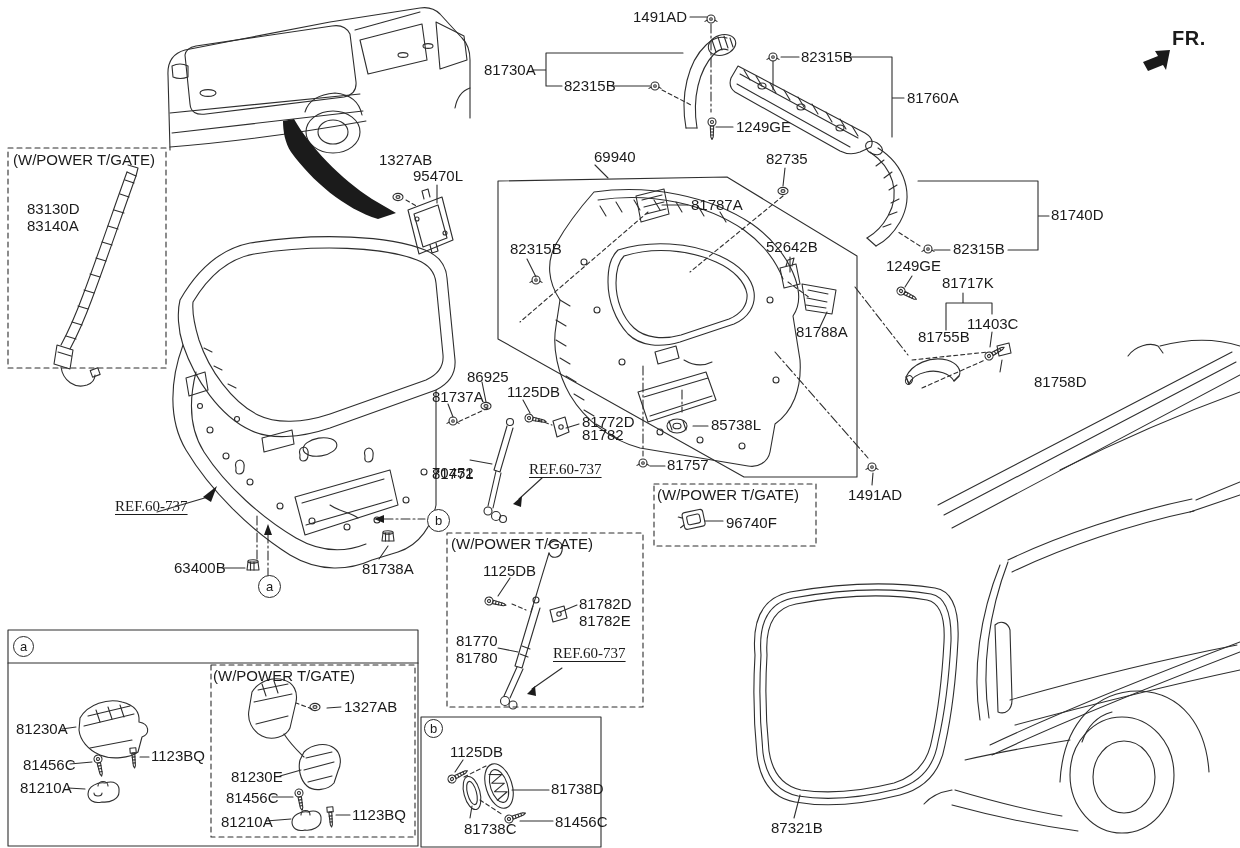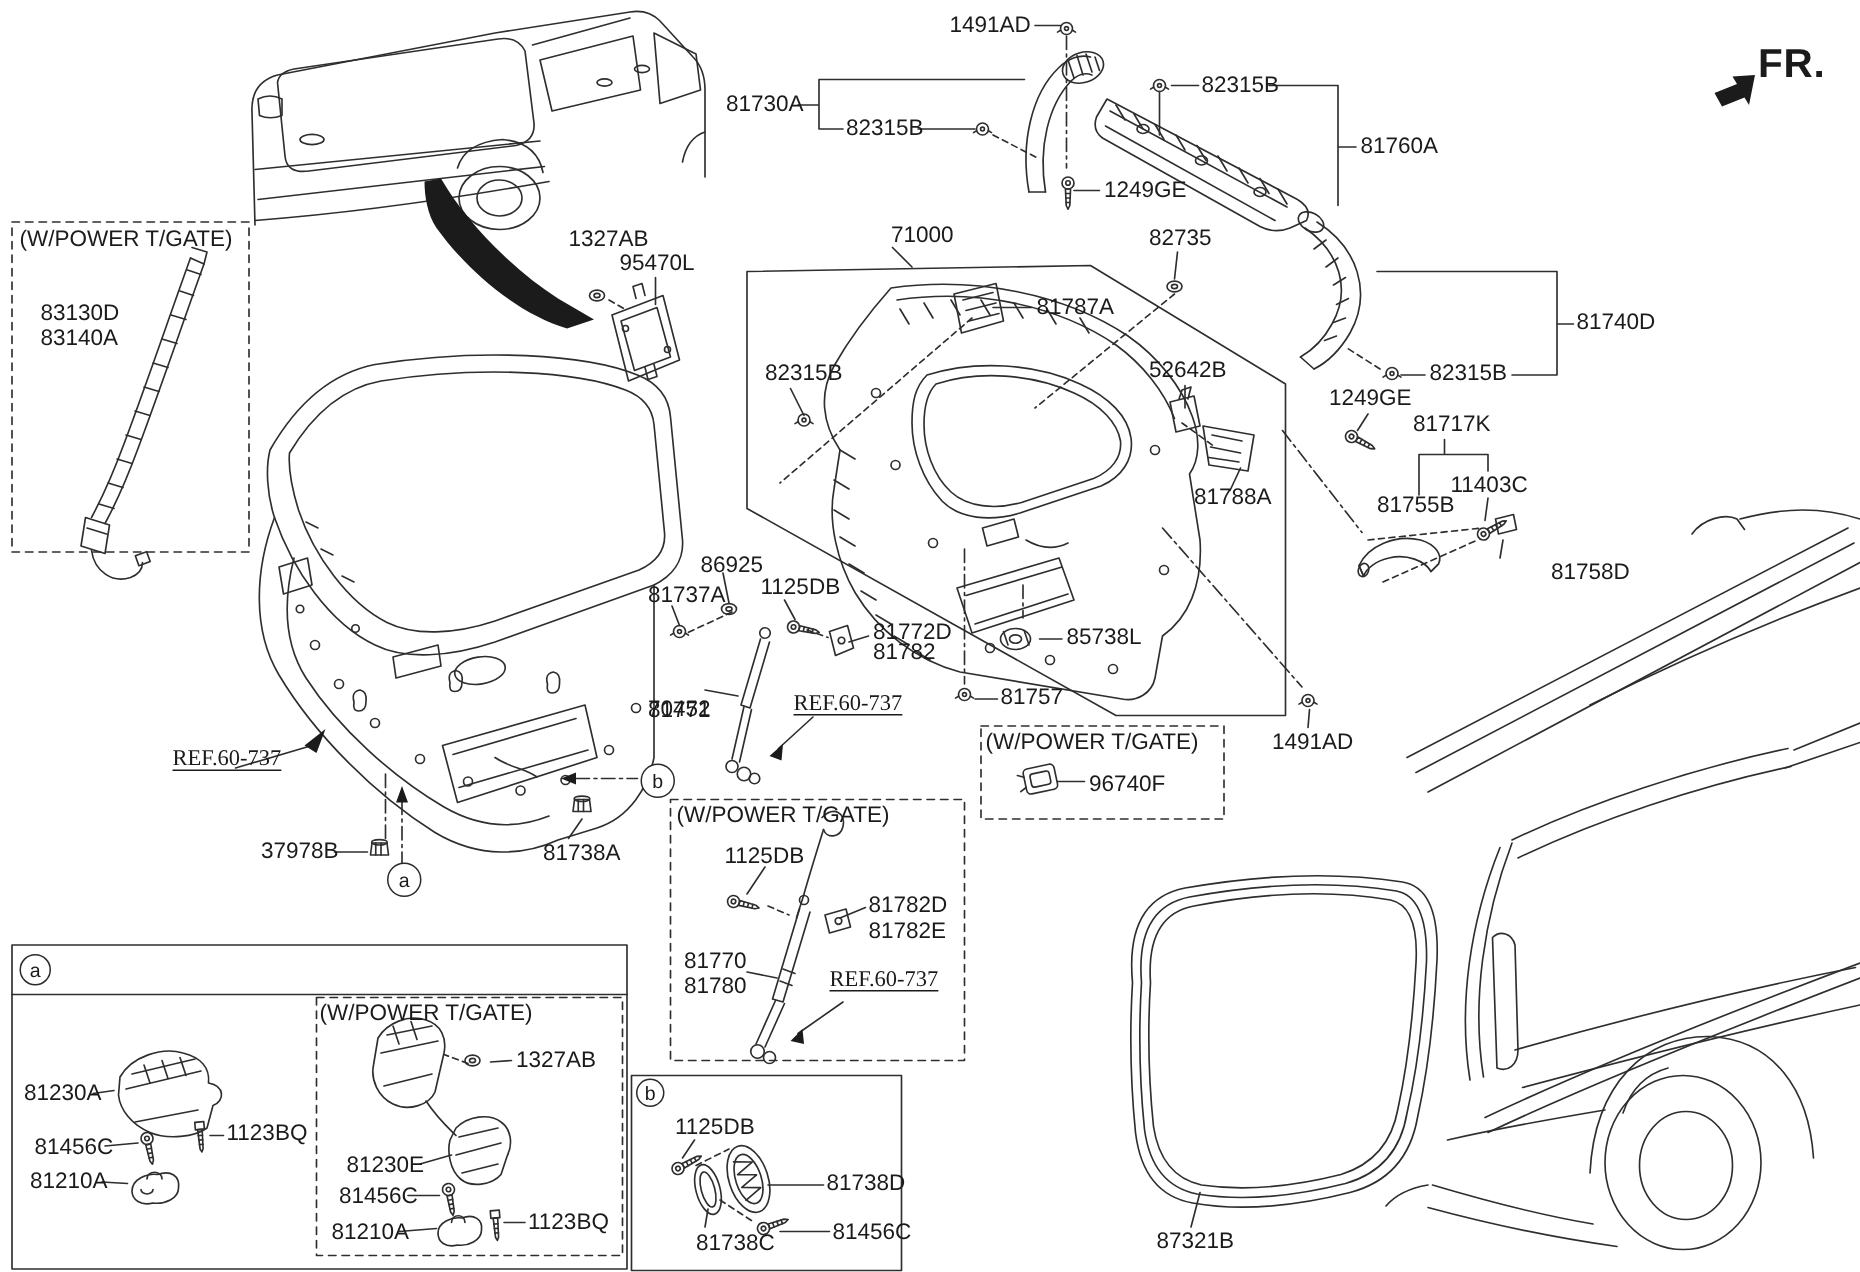--- a/index.html
+++ b/index.html
@@ -2,21 +2,21 @@
 <html><head>
 <meta charset="utf-8">
 <style>
   html,body{margin:0;padding:0;background:#e8e8e8;}
   .canvas{position:relative;width:1240px;height:848px;background:#ffffff;overflow:hidden;
           font-family:"Liberation Sans",sans-serif;}
   .art{position:absolute;left:0;top:0;}
   .lbl{position:absolute;font-size:15px;line-height:1.05;color:#1b1b1b;white-space:nowrap;}
   .hdr{font-size:15px;}
   .ref{text-decoration:underline;text-underline-offset:3px;cursor:pointer;font-family:Liberation Serif, serif;}
-  .fr{font-size:27px;font-weight:bold;letter-spacing:.5px;}
+  .fr{font-size:20px;font-weight:bold;letter-spacing:.5px;}
   .badge{position:absolute;border:1.4px solid #2b2b2b;border-radius:50%;background:#fff;
          display:flex;align-items:center;justify-content:center;font-size:13px;color:#1b1b1b;}
 </style>
 </head>
 <body>
 
 <div class="canvas">
 
 <svg class="art" width="1240" height="848" viewBox="0 0 1240 848" fill="none" stroke="#2e2e2e" stroke-width="1.1" stroke-linecap="round" stroke-linejoin="round">
 
@@ -345,21 +345,21 @@
   <div class="lbl" style="left:413px;top:168px">95470L</div>
 
   <div class="lbl" style="left:633px;top:9px">1491AD</div>
   <div class="lbl" style="left:484px;top:62px">81730A</div>
   <div class="lbl" style="left:564px;top:78px">82315B</div>
   <div class="lbl" style="left:736px;top:119px">1249GE</div>
   <div class="lbl" style="left:801px;top:49px">82315B</div>
   <div class="lbl" style="left:907px;top:90px">81760A</div>
   <div class="lbl fr" style="left:1172px;top:28px">FR.</div>
 
-  <div class="lbl" style="left:594px;top:149px">71000</div>
+  <div class="lbl" style="left:594px;top:149px">69940</div>
   <div class="lbl" style="left:766px;top:151px">82735</div>
   <div class="lbl" style="left:691px;top:197px">81787A</div>
   <div class="lbl" style="left:510px;top:241px">82315B</div>
   <div class="lbl" style="left:766px;top:239px">52642B</div>
   <div class="lbl" style="left:796px;top:324px">81788A</div>
 
   <div class="lbl" style="left:886px;top:258px">1249GE</div>
   <div class="lbl" style="left:942px;top:275px">81717K</div>
   <div class="lbl" style="left:953px;top:241px">82315B</div>
   <div class="lbl" style="left:1051px;top:207px">81740D</div>
@@ -375,21 +375,21 @@
   <div class="lbl" style="left:432px;top:466px">81771</div>
   <div class="lbl" style="left:432px;top:465px">70452</div>
   <div class="lbl ref" style="left:529px;top:462px">REF.60-737</div>
   <div class="lbl" style="left:667px;top:457px">81757</div>
 
   <div class="lbl hdr" style="left:657px;top:487px">(W/POWER T/GATE)</div>
   <div class="lbl" style="left:726px;top:515px">96740F</div>
   <div class="lbl" style="left:848px;top:487px">1491AD</div>
 
   <div class="lbl ref" style="left:115px;top:499px">REF.60-737</div>
-  <div class="lbl" style="left:174px;top:560px">37978B</div>
+  <div class="lbl" style="left:174px;top:560px">63400B</div>
   <div class="lbl" style="left:362px;top:561px">81738A</div>
   <div class="lbl" style="left:711px;top:417px">85738L</div>
 
   <div class="badge" style="left:258px;top:575px;width:21px;height:21px">
       <span>a</span>
     </div>
   <div class="badge" style="left:427px;top:509px;width:21px;height:21px">
       <span>b</span>
     </div>
   <div class="badge" style="left:13px;top:636px;width:19px;height:19px">

